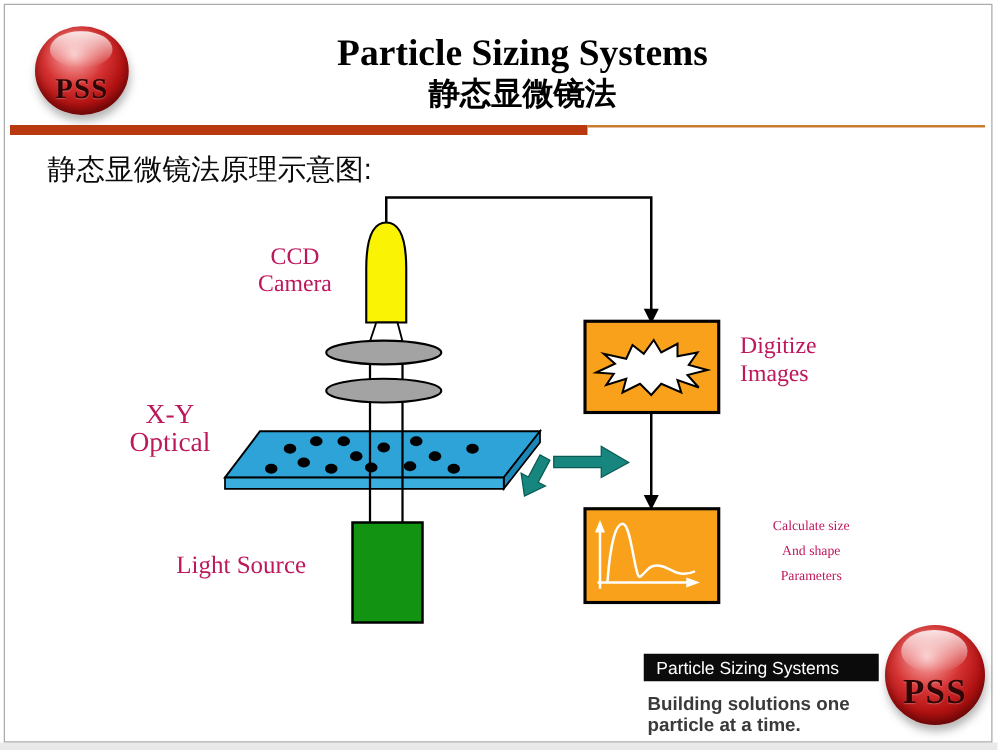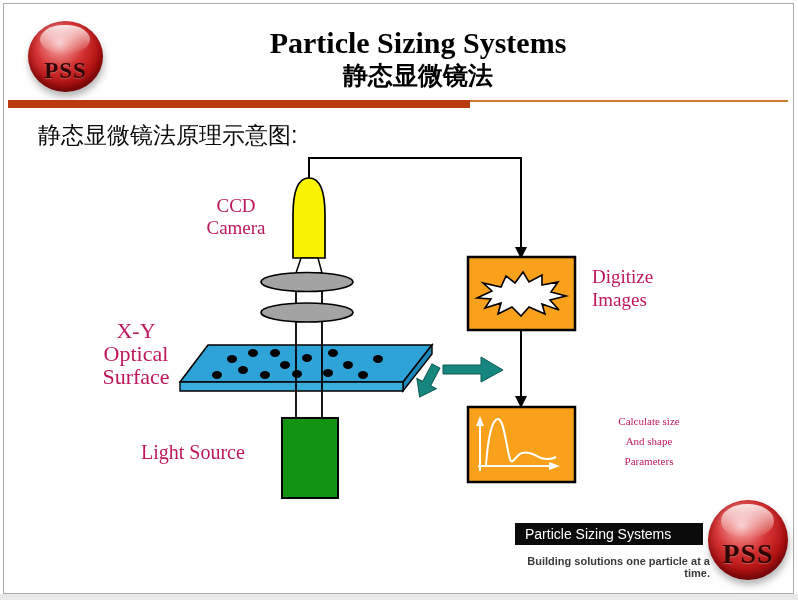--- a/index.html
+++ b/index.html
@@ -48,22 +48,22 @@
   
   .lbl{color:#be185d;font-family:"Liberation Serif", serif;}
   .lbl-ccd{left:186px;top:195px;width:100px;text-align:center;font-size:19px;line-height:22px;}
   .lbl-xy{left:88px;top:319px;width:96px;text-align:center;font-size:22px;line-height:23px;}
   .lbl-light{left:141px;top:440px;width:130px;font-size:20px;line-height:24px;}
   .lbl-digitize{left:592px;top:265px;width:90px;text-align:left;font-size:19px;line-height:23px;}
   .lbl-calc{left:590px;top:411px;width:118px;text-align:center;font-size:11px;line-height:20px;}
   
   .banner{left:515px;top:523px;width:188px;height:22px;background:#0b0b0b;color:#fff;
     font-family:"Liberation Sans", sans-serif;font-size:14px;line-height:22px;padding-left:10px;box-sizing:border-box;}
-  .tagline{left:518px;top:555px;width:192px;text-align:right;color:#3a3a3a;
-    font-family:"Liberation Sans", sans-serif;font-size:11px;font-weight:700;}
+  .tagline{left:518px;top:555px;width:192px;text-align:left;color:#3a3a3a;
+    font-family:"Liberation Sans", sans-serif;font-size:15px;font-weight:700;}
 </style>
 </head>
 <body>
 
 <div class="abs outer-bottom"></div>
 <div class="abs slide-frame"></div>
 
 <div class="abs sphere logo-tl">
   <div class="gloss"></div>
   <span class="pss">PSS</span>
@@ -135,21 +135,20 @@
   </g>
 </svg>
 
 <div class="abs lbl lbl-ccd">
   <div>CCD</div>
   <div>Camera</div>
 </div>
 <div class="abs lbl lbl-xy">
   <div>X-Y</div>
   <div>Optical</div>
-  <div>Surface</div>
 </div>
 <div class="abs lbl lbl-light">Light Source</div>
 <div class="abs lbl lbl-digitize">
   <div>Digitize</div>
   <div>Images</div>
 </div>
 <div class="abs lbl lbl-calc">
   <div>Calculate size</div>
   <div>And shape</div>
   <div>Parameters</div>

